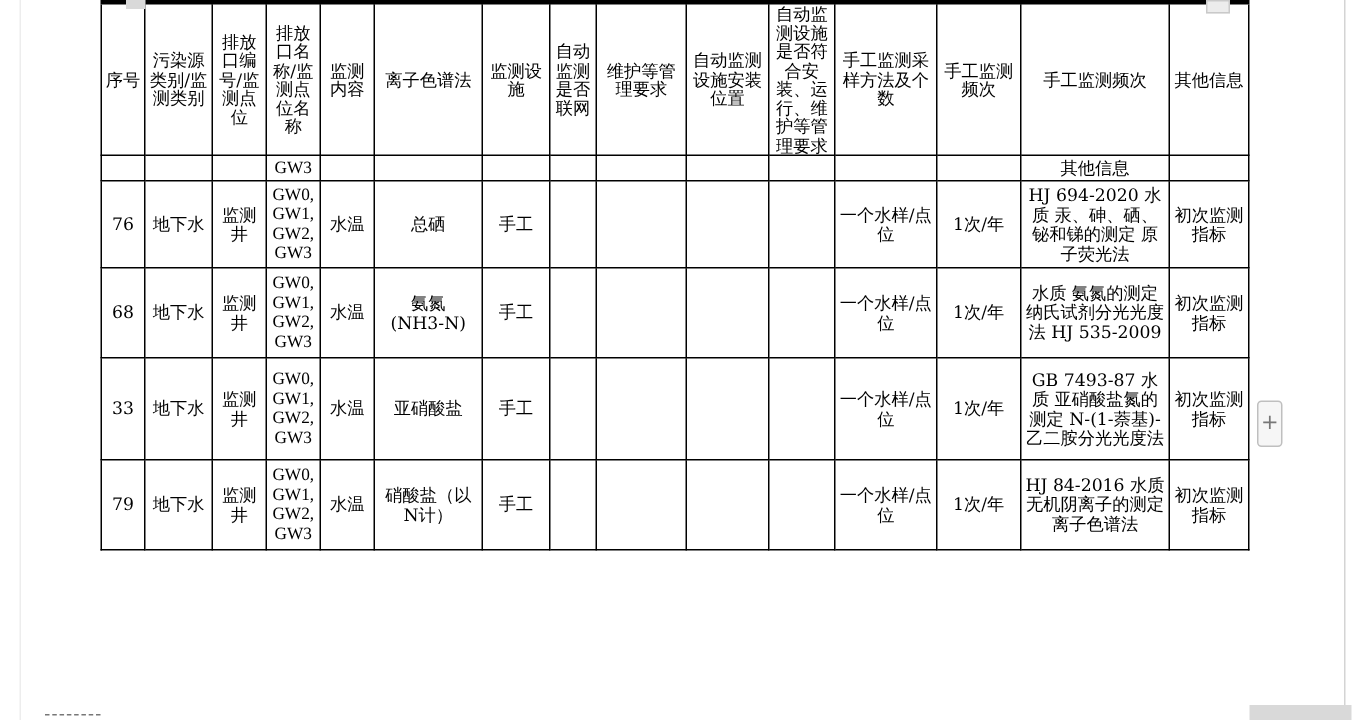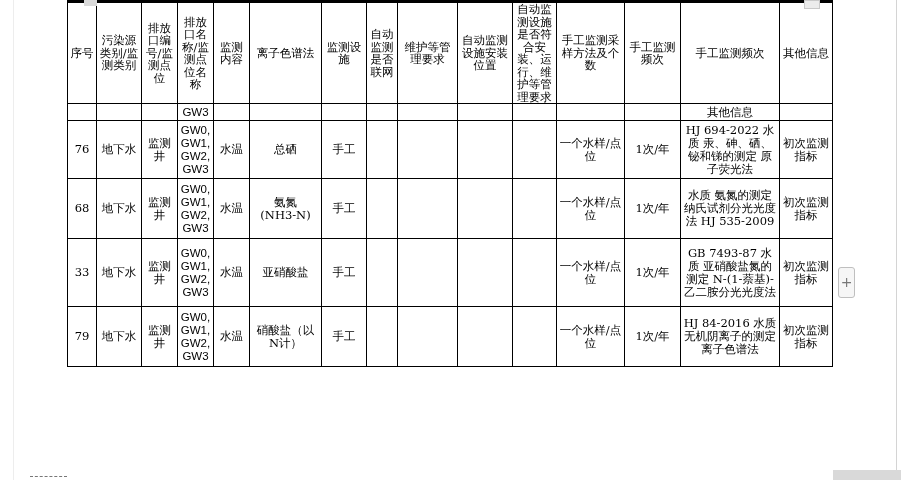--- a/index.html
+++ b/index.html
@@ -18,21 +18,21 @@
     border:1px solid #000;
     text-align:center;vertical-align:middle;
     font-weight:normal;font-size:11.5px;
     padding:0 2px;overflow:hidden;word-break:break-all;
   }
   .doc-table th{line-height:12.5px;}
   .doc-table td{line-height:13px;}
   tr.header-row{height:89px;}
   tr.carryover-row{height:17px;}
   .pre{white-space:pre-line;}
-  .small-latin{font-size:10px;line-height:13px;font-family:Liberation Sans, sans-serif;}
+  .small-latin{font-size:10px;line-height:13px;font-family:Liberation Serif, serif;}
   
   .c0{width:29px}.c1{width:45px}.c2{width:36px}.c3{width:36px}.c4{width:36px}
   .c5{width:72px}.c6{width:45px}.c7{width:31px}.c8{width:60px}.c9{width:55px}
   .c10{width:44px}.c11{width:68px}.c12{width:56px}.c13{width:99px}.c14{width:53px}
   
   .plus-btn{
     position:absolute;left:838px;top:267px;width:17px;height:31px;
     background:#f6f6f6;border:1px solid #bfbfbf;border-radius:3px;
     color:#777;font-family:"DejaVu Sans","Liberation Sans",sans-serif;
     font-size:14px;line-height:29px;text-align:center;cursor:pointer;
@@ -115,21 +115,21 @@
 GW3</td>
     <td>水温</td>
     <td class="pre">总硒</td>
     <td>手工</td>
     <td></td>
     <td></td>
     <td></td>
     <td></td>
     <td>一个水样/点位</td>
     <td>1次/年</td>
-    <td>HJ 694-2022 水质 汞、砷、硒、铋和锑的测定 原子荧光法</td>
+    <td>HJ 694-2020 水质 汞、砷、硒、铋和锑的测定 原子荧光法</td>
     <td>初次监测指标</td>
   </tr>
       <tr style="height: 60px;">
     <td>68</td>
     <td>地下水</td>
     <td>监测井</td>
     <td class="pre small-latin">GW0,
 GW1,
 GW2,
 GW3</td>

